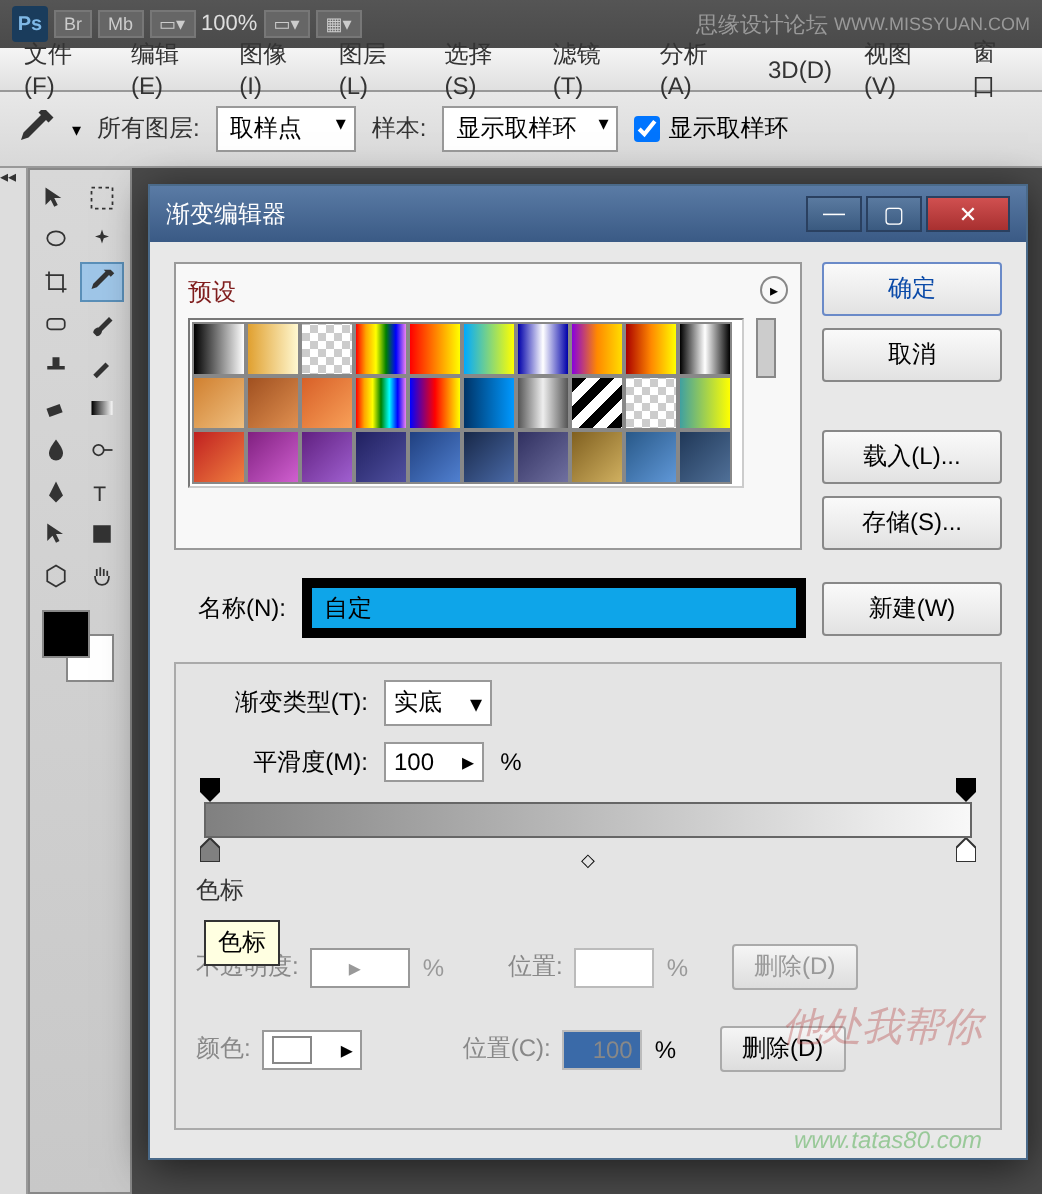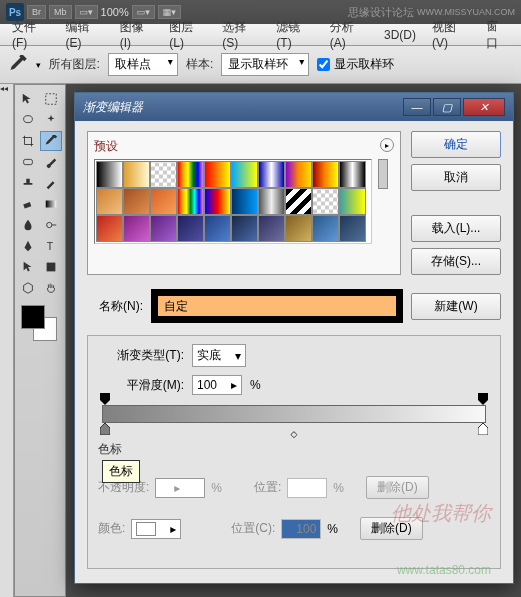--- a/index.html
+++ b/index.html
@@ -33,21 +33,21 @@
 .tools { width: 52px; background: linear-gradient(#d8d8d8, #c8c8c8); border: 1px solid #888; display: flex; flex-wrap: wrap; padding: 4px 2px; gap: 1px; align-content: flex-start; }
 .tool { width: 22px; height: 20px; display: flex; align-items: center; justify-content: center; color: #333; cursor: pointer; position: relative; }
 .tool.sel { background: #9fc6e8; border: 1px solid #5a8fb8; }
 .tool svg { width: 14px; height: 14px; }
 .swatches { width: 46px; height: 40px; position: relative; margin-top: 6px; }
 .sw-fg { width: 24px; height: 24px; background: #000; border: 1px solid #888; position: absolute; top: 0; left: 4px; }
 .sw-bg { width: 24px; height: 24px; background: #fff; border: 1px solid #888; position: absolute; top: 12px; left: 16px; }
 
 
 .dialog { position: absolute; left: 74px; top: 92px; width: 440px; background: #e8e8e8; border: 1px solid #4a6a8a; box-shadow: 0 4px 20px rgba(0,0,0,.6); }
-.dlg-title { background: linear-gradient(#5a7ba5, #3a5a85); height: 28px; display: flex; align-items: center; padding: 0 8px; color: #fff; font-size: 13px; font-style: italic; }
+.dlg-title { background: linear-gradient(#5a7ba5, #3a5a85); height: 28px; display: flex; align-items: center; padding: 0 8px; color: #fff; font-size: 13px; }
 .dlg-title-text { flex: 1; }
 .win-btns { display: flex; gap: 2px; }
 .win-btn { width: 28px; height: 18px; border: 1px solid #2a4060; display: flex; align-items: center; justify-content: center; color: #fff; font-size: 11px; cursor: pointer; }
 .win-min { background: linear-gradient(#5a7aa0, #3a5a80); }
 .win-max { background: linear-gradient(#5a7aa0, #3a5a80); }
 .win-close { background: linear-gradient(#d05050, #a83030); width: 42px; }
 
 .dlg-body { padding: 10px 12px 14px; }
 
 .preset-area { display: flex; gap: 10px; }
@@ -56,21 +56,21 @@
 .preset-head span { color: #7f1d1d; }
 .fly-btn { width: 14px; height: 14px; border: 1px solid #888; border-radius: 50%; display: flex; align-items: center; justify-content: center; font-size: 8px; cursor: pointer; }
 .swatch-grid { display: flex; flex-wrap: wrap; gap: 0; border: 1px inset #ccc; background: #fff; padding: 1px; width: 278px; }
 .sw { width: 27px; height: 27px; border: 1px solid #888; cursor: pointer; }
 .side-btns { display: flex; flex-direction: column; gap: 6px; width: 90px; }
 .btn { background: linear-gradient(#fafafa, #e2e2e2); border: 1px solid #888; padding: 4px 0; text-align: center; cursor: pointer; border-radius: 2px; }
 .btn.accent { color: #0a4aa8; border-color: #6a8ac8; }
 
 .name-row { display: flex; align-items: center; gap: 8px; margin-top: 14px; }
 .name-row label { width: 56px; text-align: right; }
-.txt-in { background: #fdba74; border: 7px solid #000000; padding: 3px 6px; flex: 1; }
+.txt-in { background: #0ea5e9; border: 5px solid #000000; padding: 3px 6px; flex: 1; }
 
 .grad-section { border: 1px solid #aaa; margin-top: 12px; padding: 8px 10px 28px; background: #e4e4e4; }
 .row { display: flex; align-items: center; gap: 8px; margin-bottom: 8px; }
 .row label { width: 86px; text-align: right; }
 .sel-box { background: #fff; border: 1px solid #999; padding: 2px 4px; display: flex; align-items: center; gap: 14px; }
 .num-in { background: #fff; border: 1px solid #999; width: 40px; padding: 2px 4px; text-align: right; }
 .num-in.sel { background: #3a6aa8; color: #fff; }
 
 .grad-editor { margin-top: 10px; }
 .grad-track { position: relative; height: 18px; margin: 10px 4px; }
@@ -84,21 +84,21 @@
 
 .tooltip { position: absolute; left: 102px; top: 460px; background: #ffffe1; border: 1px solid #333; padding: 2px 6px; font-size: 12px; z-index: 10; }
 
 .stops-row { display: flex; align-items: center; gap: 6px; margin-top: 18px; }
 .stops-row label { color: #888; }
 .stops-row .num-in { color: #888; border-color: #bbb; }
 .mini-btn { background: linear-gradient(#f5f5f5, #ddd); border: 1px solid #aaa; padding: 2px 10px; cursor: pointer; border-radius: 2px; }
 .dis { color: #999; }
 
 .watermark { position: absolute; right: 30px; bottom: 70px; color: rgba(180,60,60,.35); font-size: 20px; pointer-events: none; font-style: italic; }
-.wm2 { position: absolute; right: 30px; bottom: 20px; color: rgba(100,180,100,.6); font-size: 12px; pointer-events: none; }
+.wm2 { position: absolute; right: 30px; bottom: 20px; color: rgba(100,180,100,.6); font-size: 12px; font-style: italic; pointer-events: none; }
 
 .scroll-thumb { width: 10px; background: #ccc; border: 1px solid #888; margin-left: 4px; }
 </style>
 </head>
 <body>
 
 <div class="app-header">
   <div class="ps-logo">Ps</div>
   <div class="hdr-btn">Br</div>
   <div class="hdr-btn">Mb</div>

